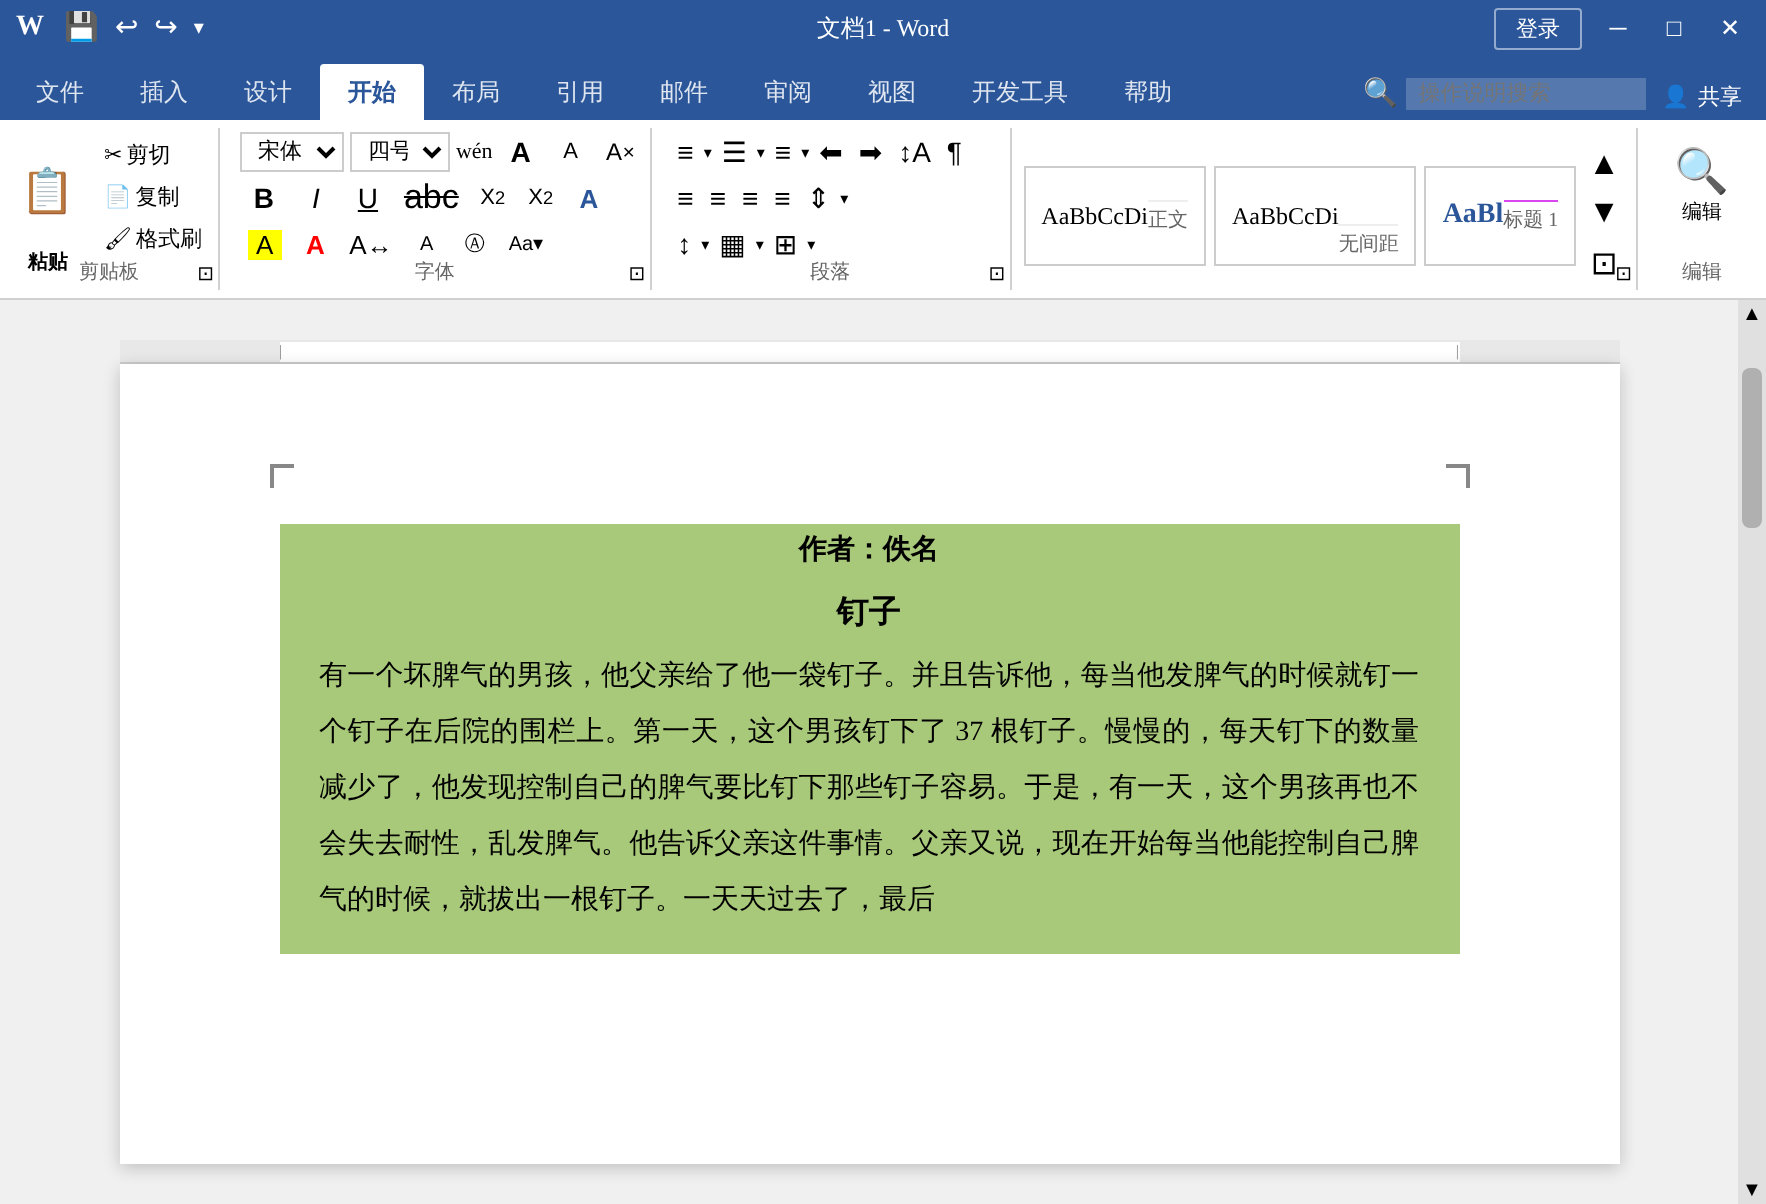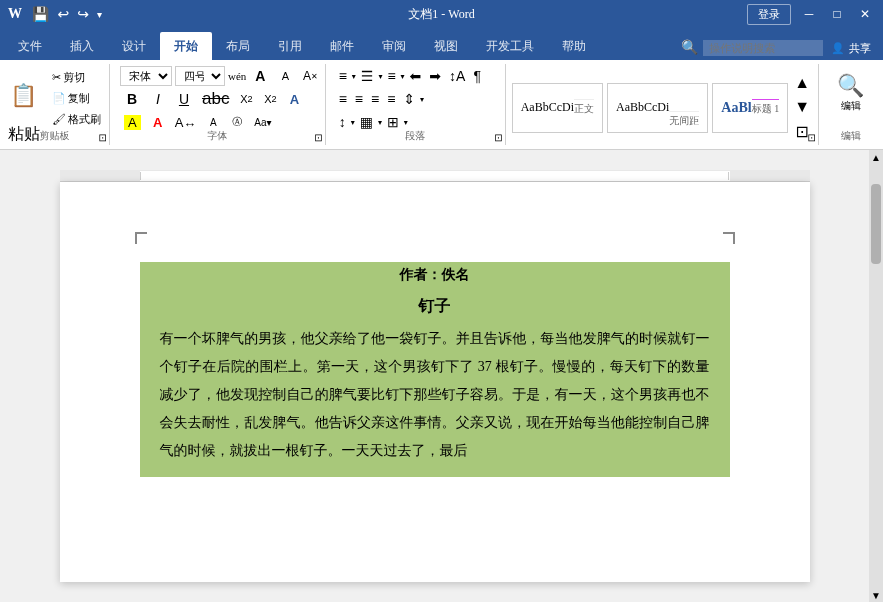--- a/index.html
+++ b/index.html
@@ -264,21 +264,21 @@
     <span>共享</span>
   </div>
 </div>
 
 <div class="ribbon-toolbar">
 
   <div class="ribbon-group clipboard-group">
     <div style="display:flex;gap:2px;padding-bottom:12px;">
       <div style="display:flex;flex-direction:column;align-items:center;">
         <button class="paste-btn" style="font-size:22px;">📋</button>
-        <span style="font-size:16px;">粘贴</span>
+        <span style="font-size:10px;font-weight:bold;">粘贴</span>
       </div>
       <div class="small-btns">
         <button class="small-btn">
           <span>✂</span>
           <span>剪切</span>
         </button>
         <button class="small-btn">
           <span>📄</span>
           <span>复制</span>
         </button>

